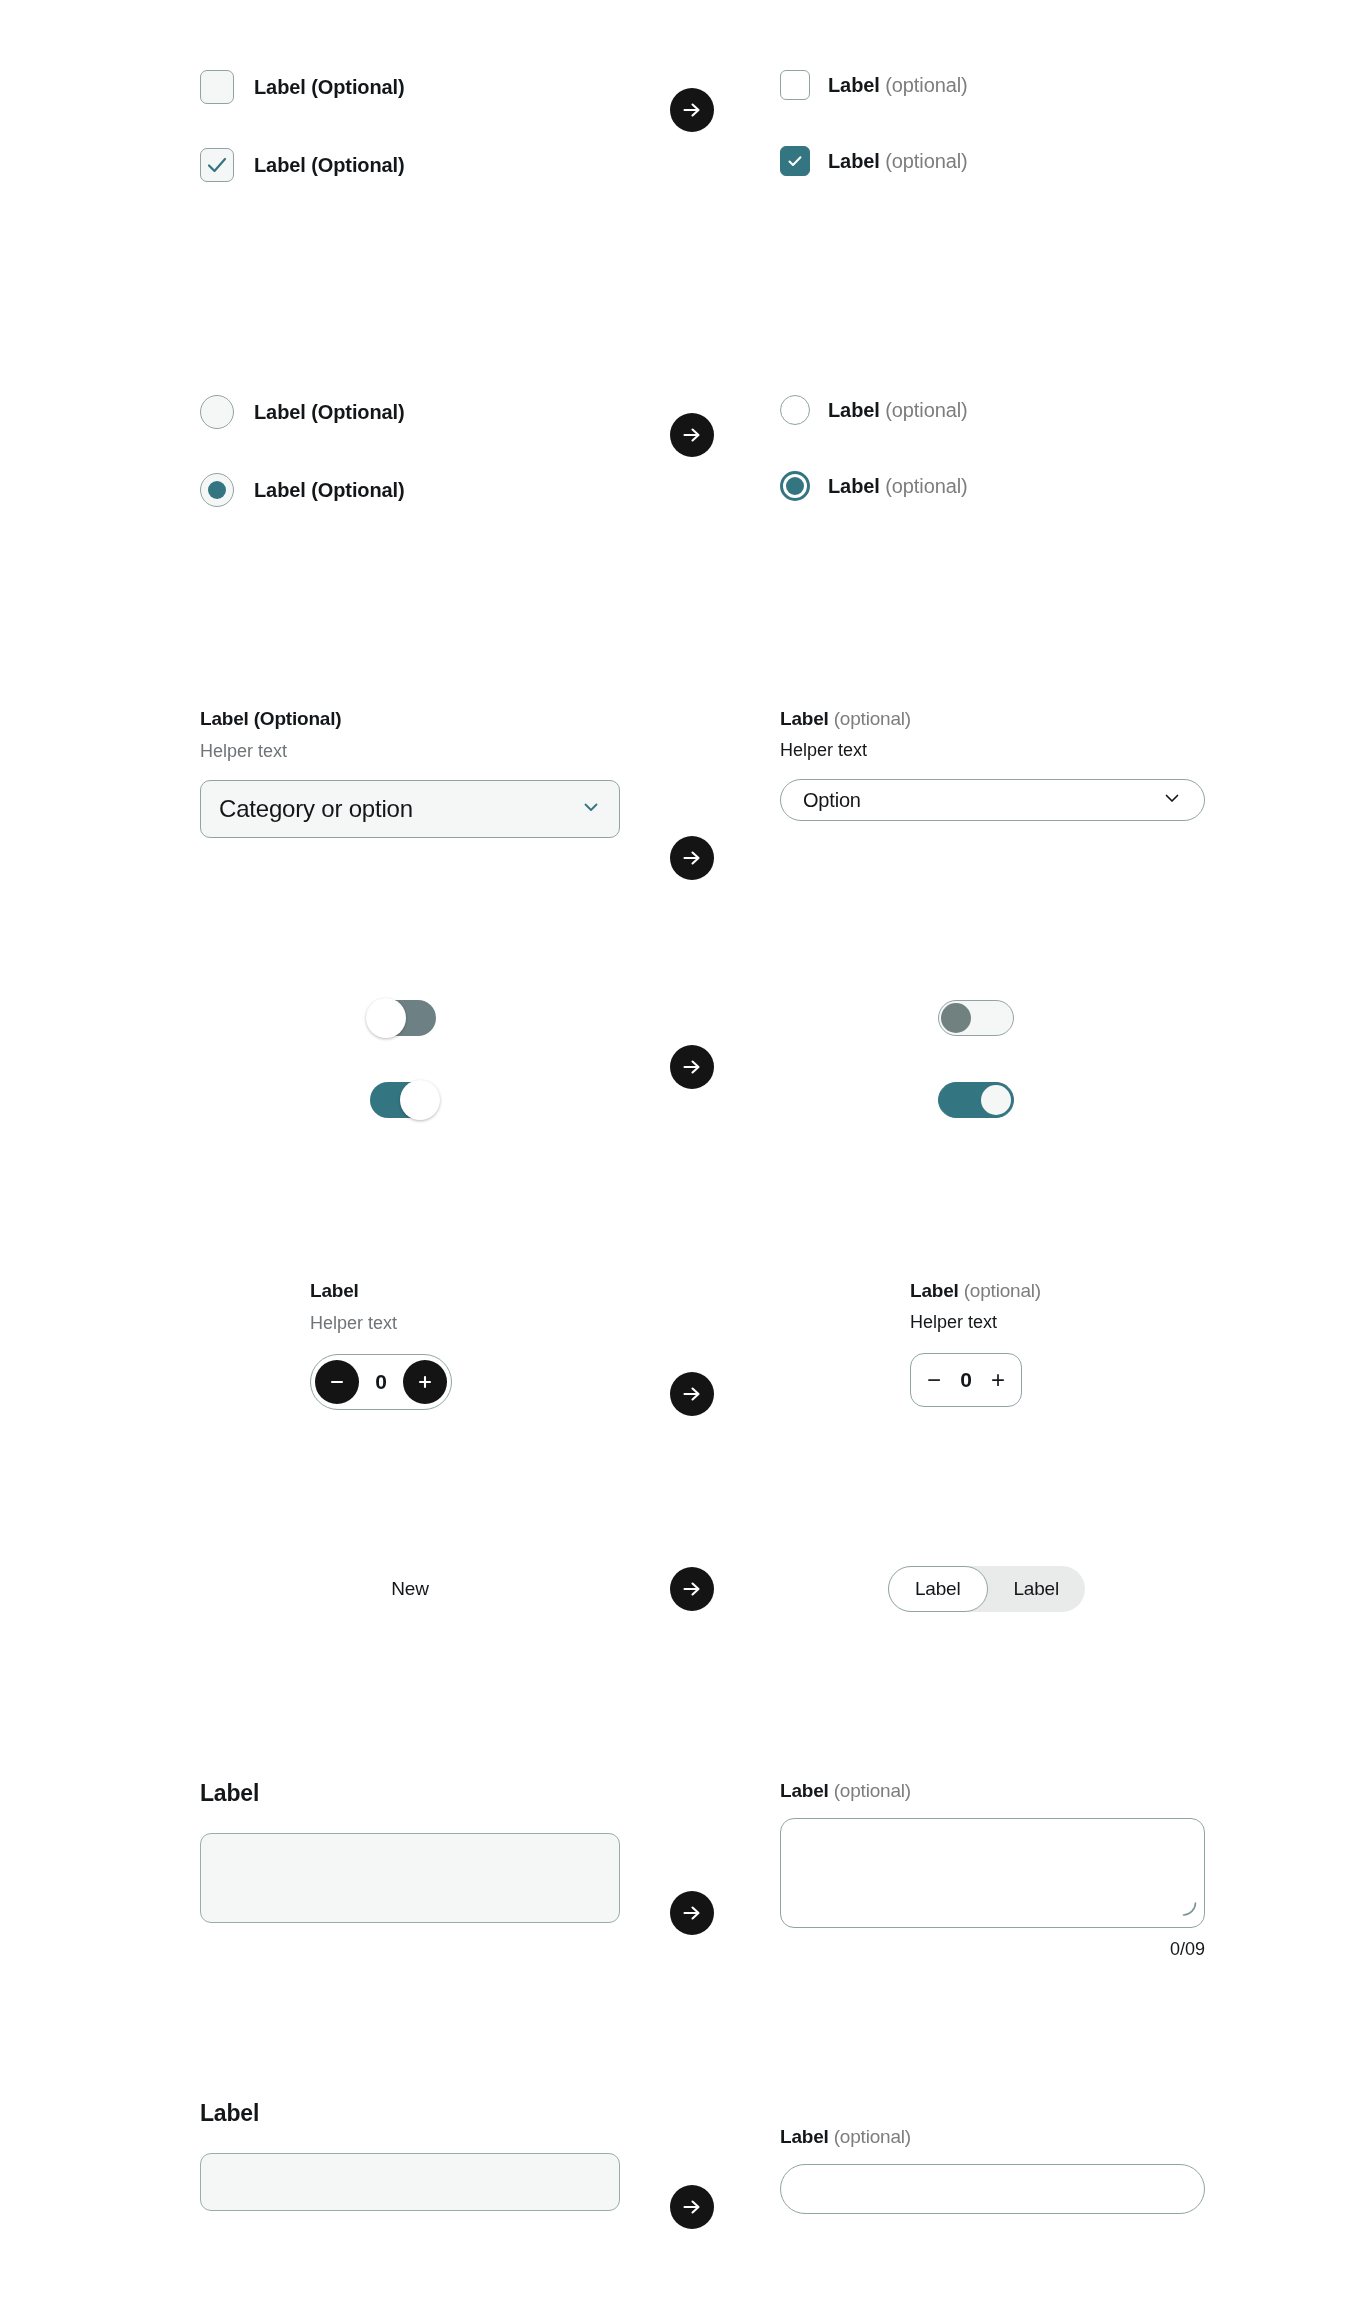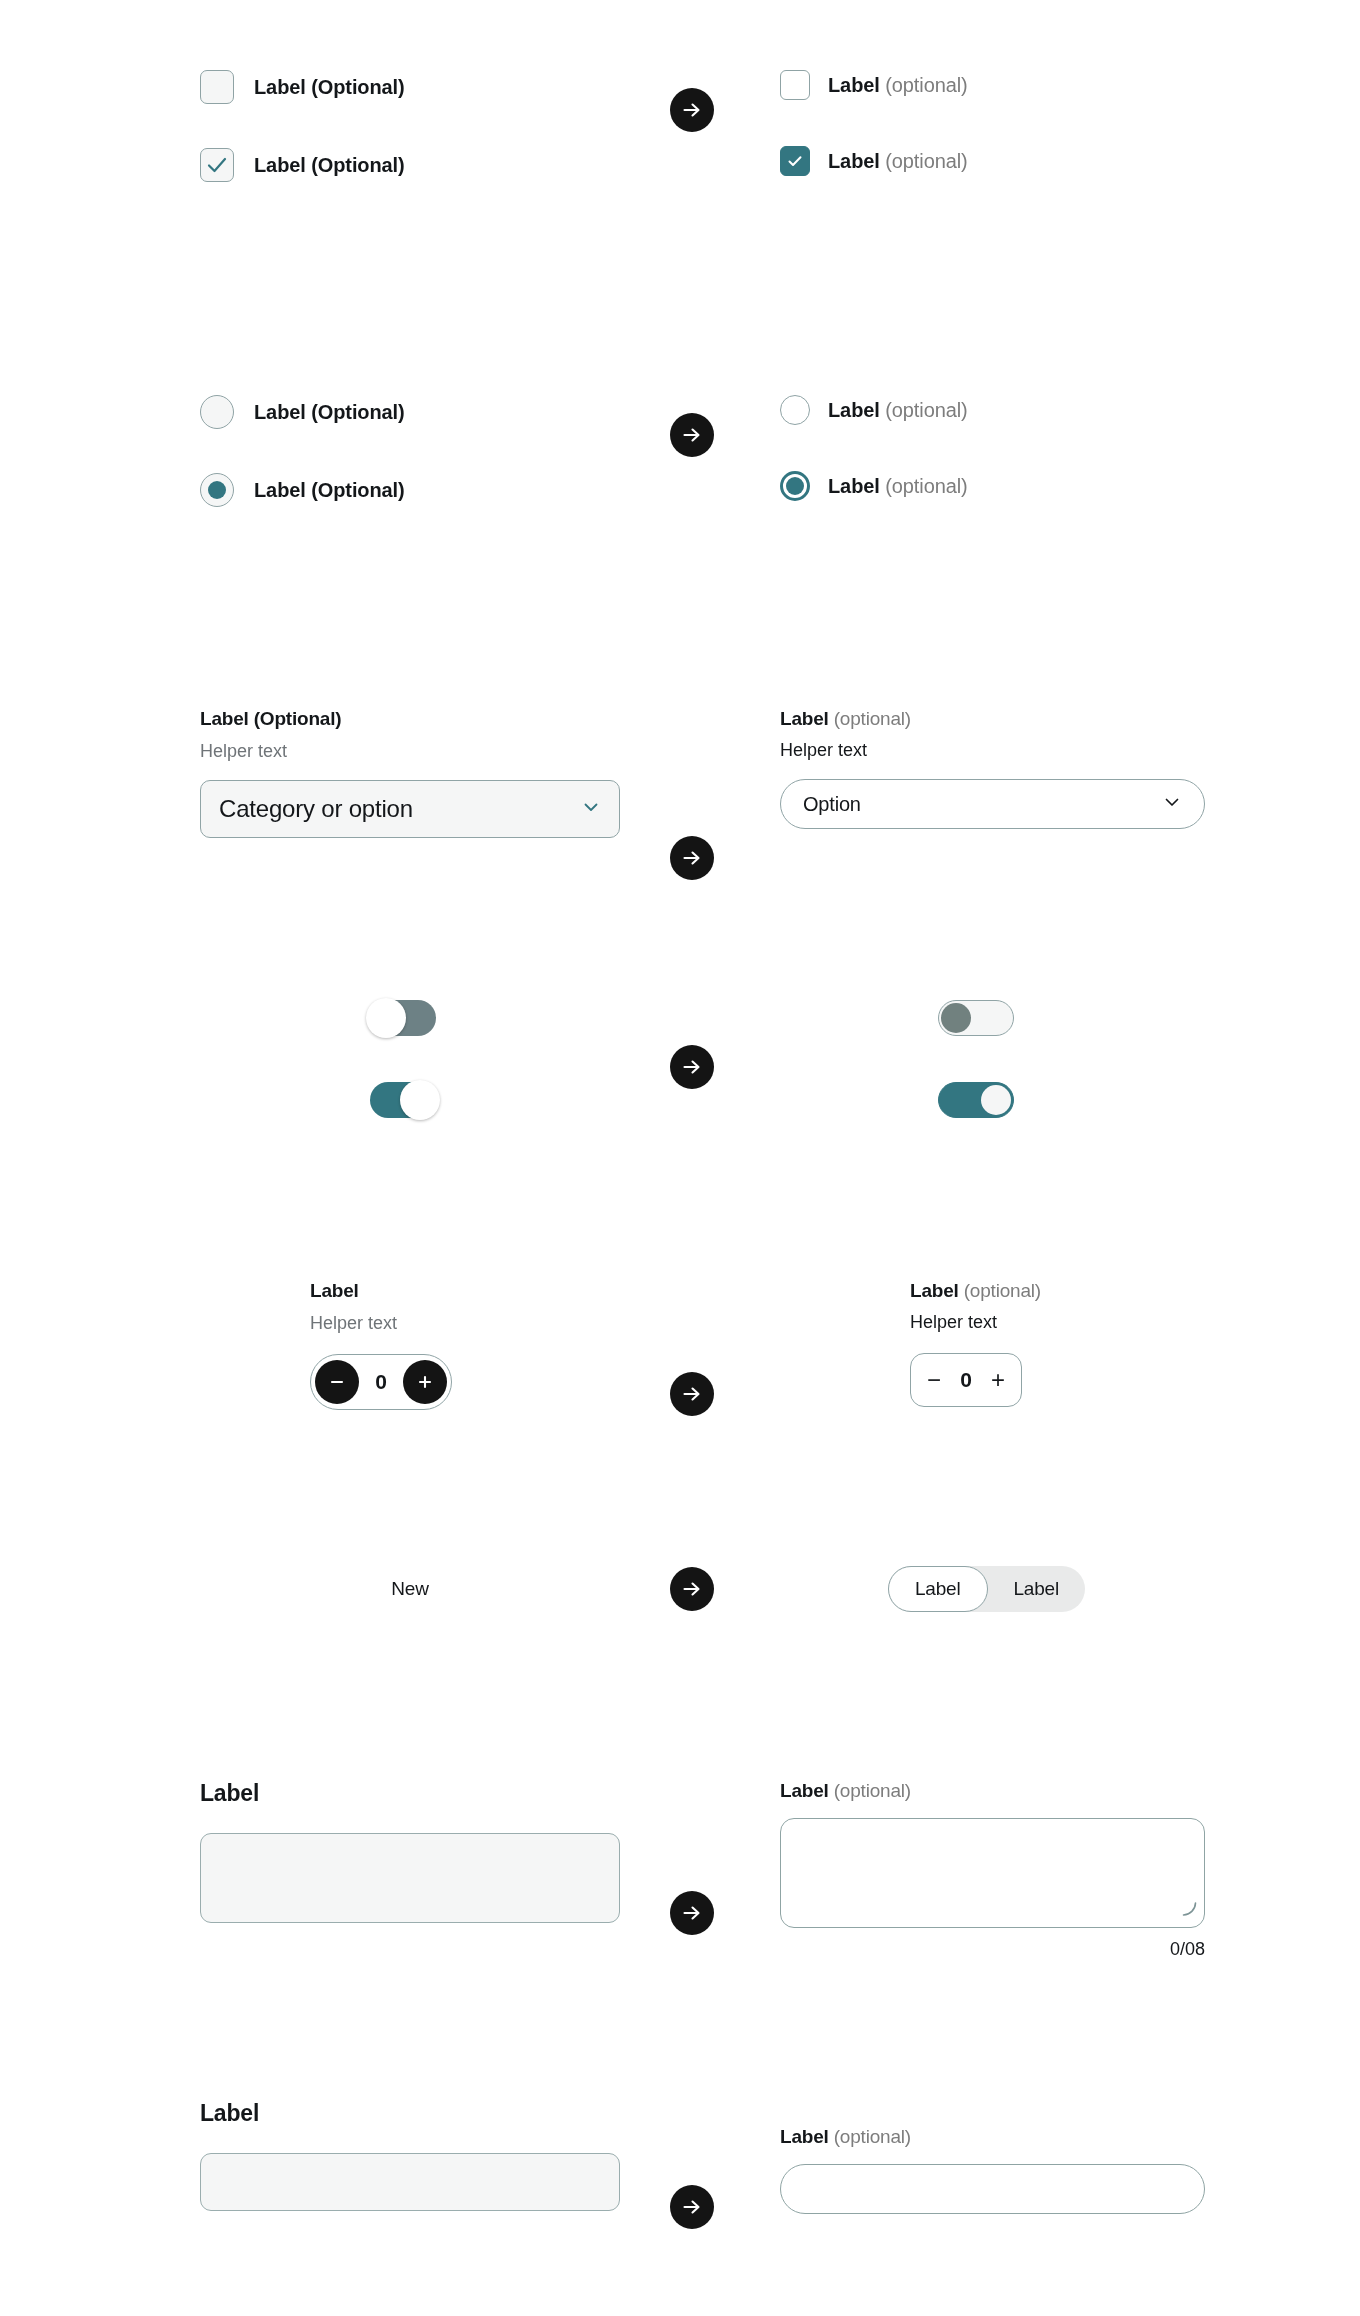--- a/index.html
+++ b/index.html
@@ -81,21 +81,21 @@
   .helper-new { font-size: 18px; color: #14171a; margin-top: 10px; }
 
   
   .sel-old {
     height: 58px; border-radius: 10px; border: 1.2px solid #90a4a6;
     background: #f5f6f6; display: flex; align-items: center;
     padding: 0 18px 0 18px; justify-content: space-between;
   }
   .sel-old .txt { font-size: 24px; color: #14171a; letter-spacing: -0.2px; }
   .sel-new {
-    height: 50px; border-radius: 25px; border: 1.2px solid #90a4a6;
+    height: 42px; border-radius: 25px; border: 1.2px solid #90a4a6;
     background: #ffffff; display: flex; align-items: center;
     padding: 0 22px 0 22px; justify-content: space-between; gap: 16px;
   }
   .sel-new .txt { font-size: 20px; color: #14171a; letter-spacing: -0.2px; }
 
   
   .tg-old {
     position: relative; width: 66px; height: 36px; border-radius: 18px;
     background: #6d8185;
   }
@@ -394,21 +394,21 @@
 
     <div class="col-right" style="width:425px;">
       <div class="fl-new"><span class="b">Label</span> <span class="g">(optional)</span></div>
       <div class="ta-new" style="margin-top:16px;">
         <span class="resize">
           <svg width="20" height="20" viewBox="0 0 20 20" aria-hidden="true">
               <path d="M16.5 4 A12.5 12.5 0 0 1 4.5 16" fill="none" stroke="#7d9496" stroke-width="1.6" stroke-linecap="round"></path>
             </svg>
         </span>
       </div>
-      <div class="counter">0/08</div>
+      <div class="counter">0/09</div>
     </div>
   </div>
 
   <div class="row" style="top:2100px;">
     <div class="col-left" style="width:420px;">
       <div class="fl-old" style="font-size:23px;">Label</div>
       <div class="in-old" style="margin-top:26px;"></div>
     </div>
 
     <div class="arrow-badge" style="left:670px; top:85px;">

